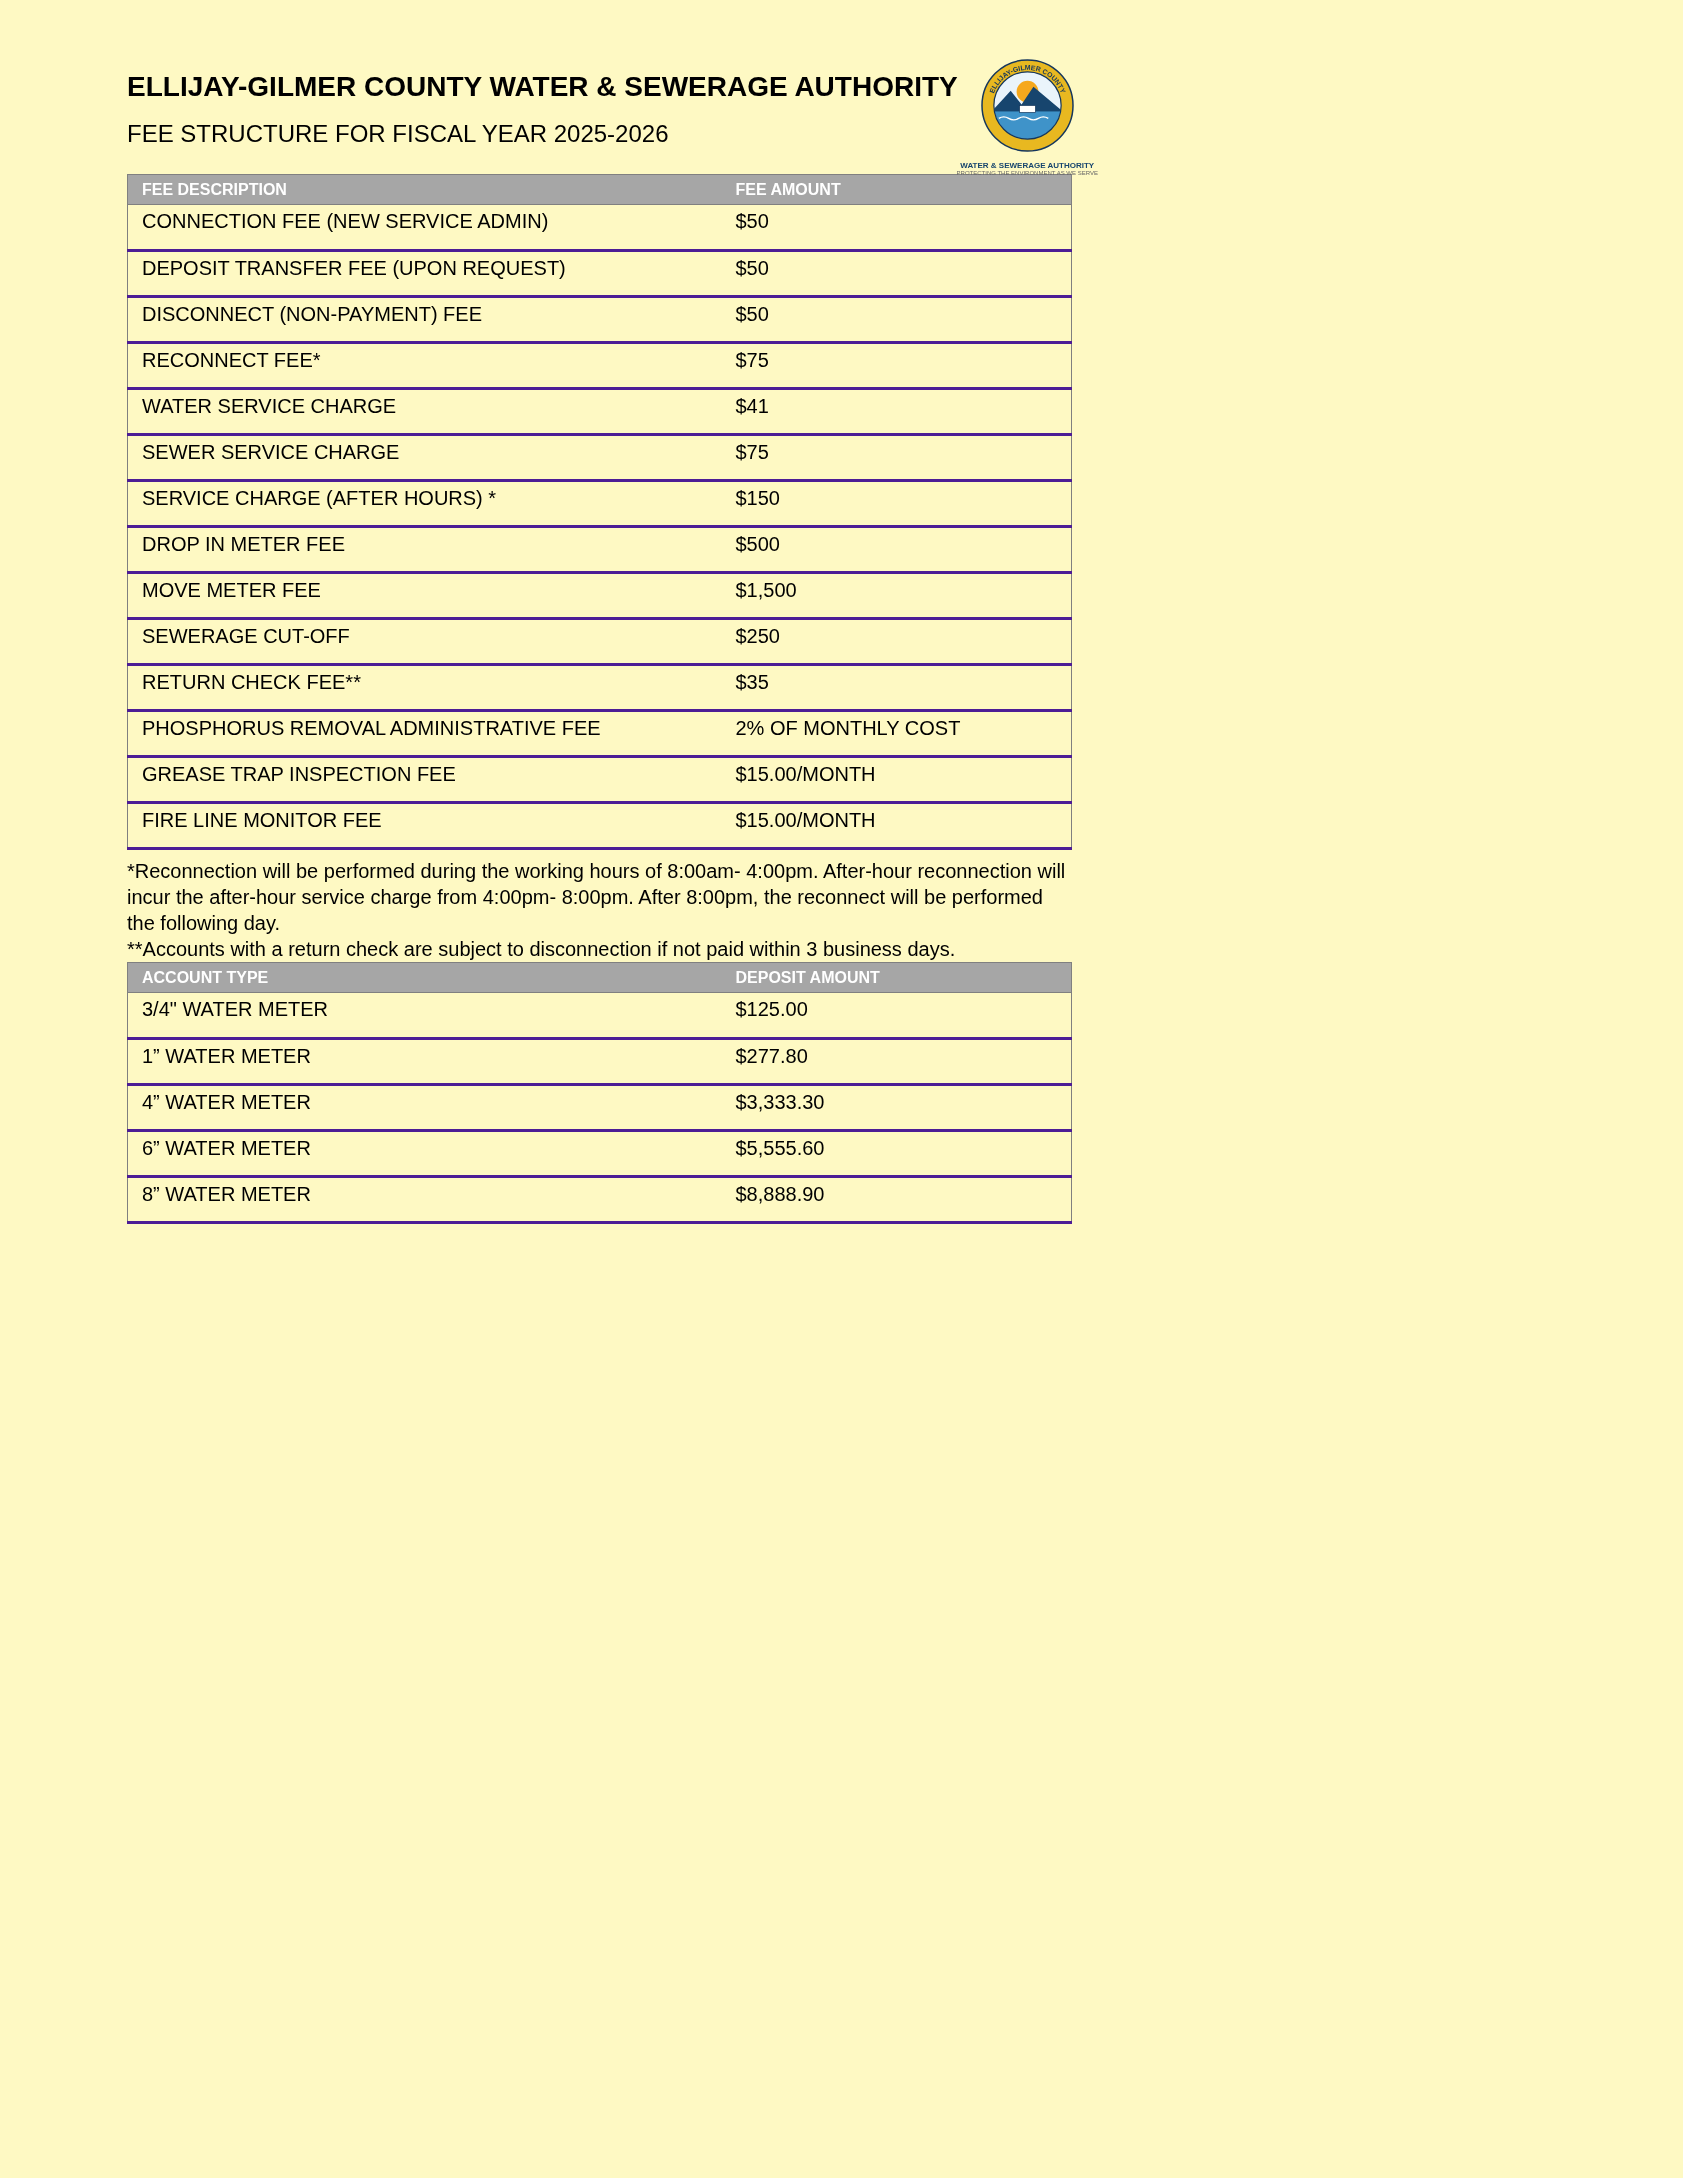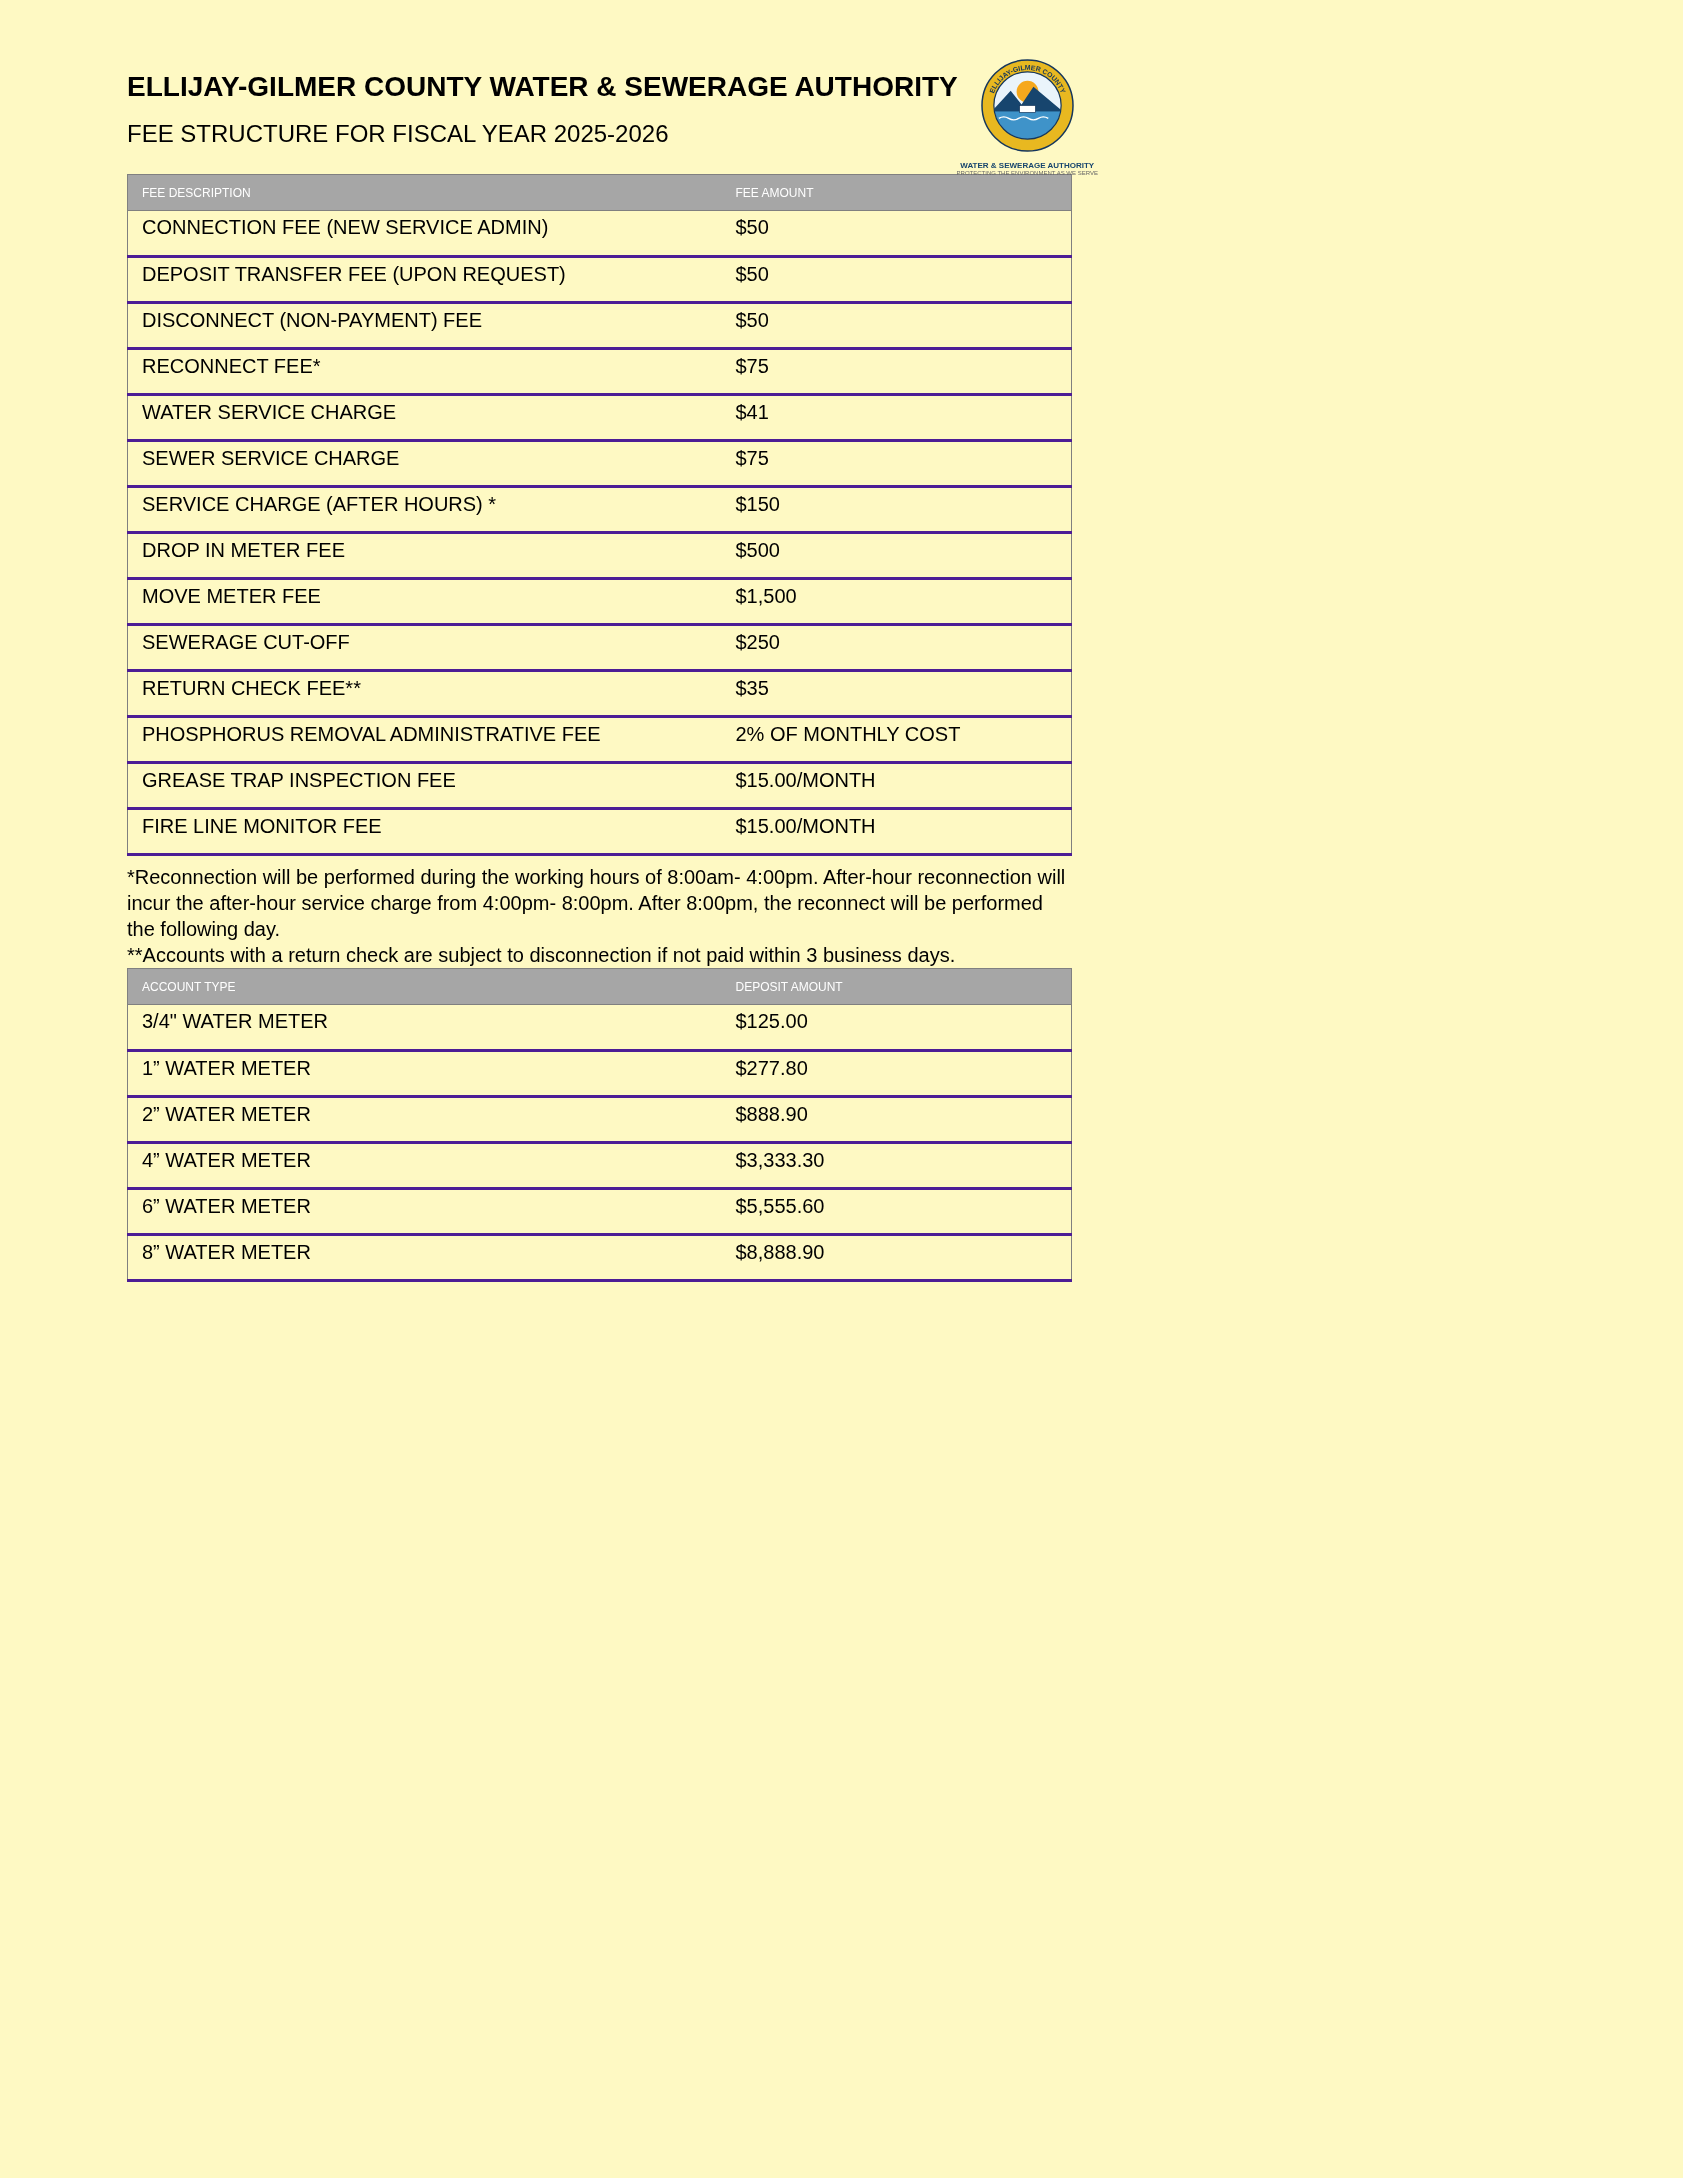--- a/index.html
+++ b/index.html
@@ -19,22 +19,22 @@
   .doc-title { font-size: 28px; font-weight: bold; white-space: nowrap; }
   .doc-subtitle { font-size: 24px; font-weight: normal; margin-top: 17px; white-space: nowrap; }
 
   .logo { display: flex; flex-direction: column; align-items: center; width: 139px; flex: 0 0 auto; }
   .logo-caption { font-size: 8px; font-weight: bold; color: #17456e; white-space: nowrap; margin-top: 9px; }
   .logo-tagline { font-size: 6px; color: #666666; white-space: nowrap; }
 
   table.data { width: 944px; border-collapse: collapse; table-layout: fixed; border: 1px solid #808080; }
   table.data th {
     background: #a6a6a6; color: #ffffff;
-    font-size: 12px; font-weight: normal; text-align: left;
-    height: 36px; padding: 3px 0 3px 14px;
+    font-size: 16px; font-weight: bold; text-align: left;
+    height: 30px; padding: 3px 0 3px 14px;
     border-bottom: 1px solid #808080;
   }
   table.data td {
     font-size: 20px; vertical-align: top;
     height: 46px; padding: 5px 0 0 14px;
     border-bottom: 3px solid #4c1d95;
   }
 
   .footnotes { margin-top: 8px; width: 944px; font-size: 20px; line-height: 26px; }
   .footnotes p { margin: 0; }
@@ -172,24 +172,20 @@
 
       <tr>
           <td>3/4" WATER METER</td>
           <td>$125.00</td>
         </tr>
           <tr>
           <td>1” WATER METER</td>
           <td>$277.80</td>
         </tr>
           <tr>
-          <td>2” WATER METER</td>
-          <td>$888.90</td>
-        </tr>
-          <tr>
           <td>4” WATER METER</td>
           <td>$3,333.30</td>
         </tr>
           <tr>
           <td>6” WATER METER</td>
           <td>$5,555.60</td>
         </tr>
           <tr>
           <td>8” WATER METER</td>
           <td>$8,888.90</td>

